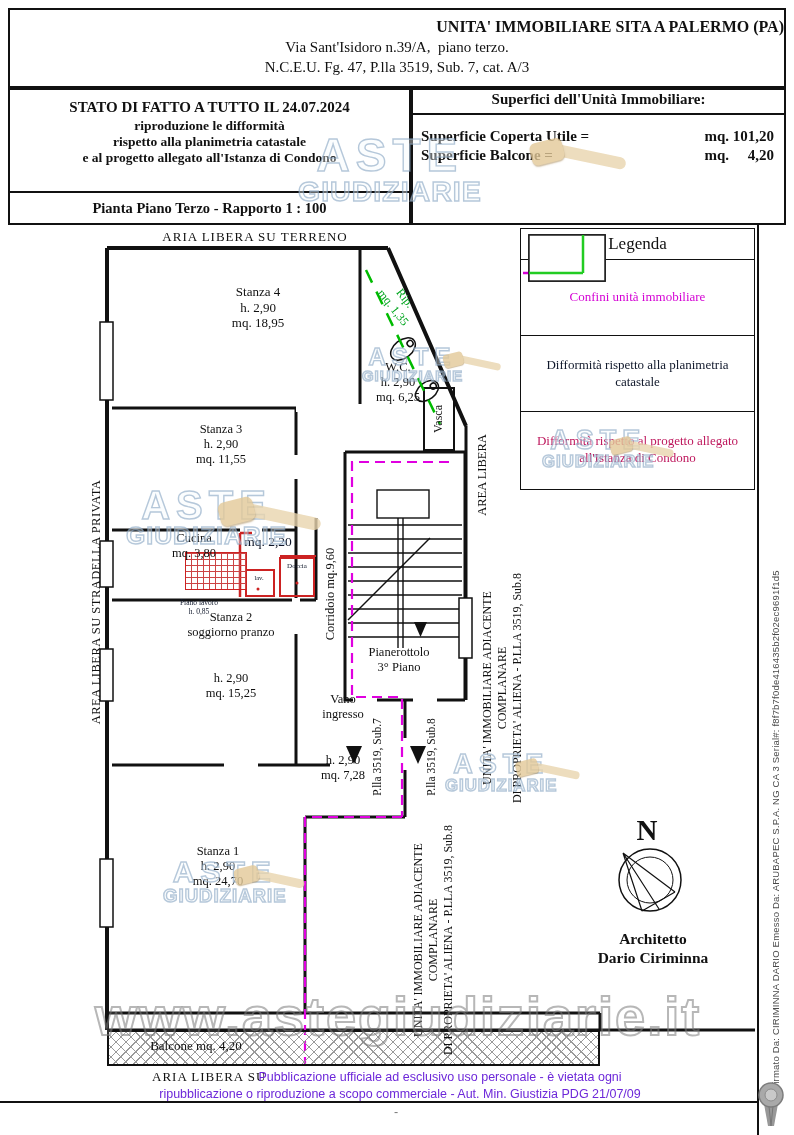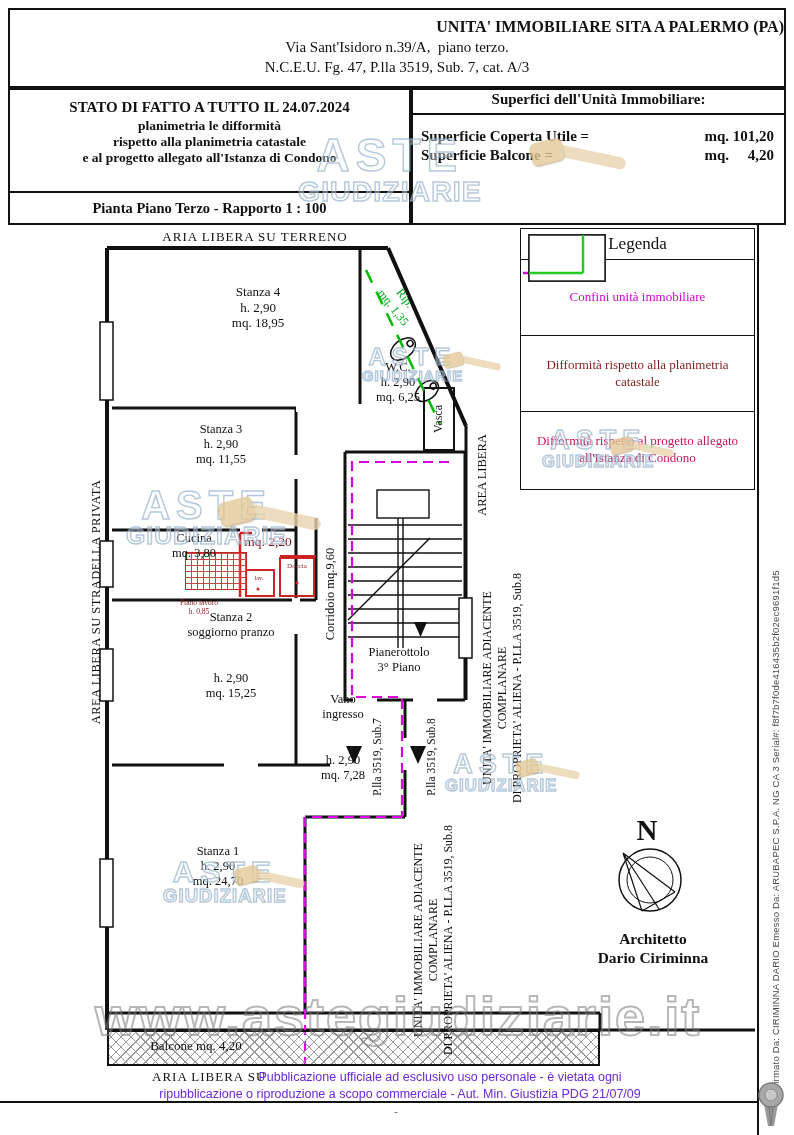--- a/index.html
+++ b/index.html
@@ -4,21 +4,21 @@
 <style>
   html,body{margin:0;padding:0;background:#fff;}
   #page{position:relative;width:794px;height:1135px;background:#fff;overflow:hidden;
         font-family:"Liberation Serif",serif;color:#111;}
   .box{position:absolute;border:2px solid #111;background:transparent;box-sizing:border-box;z-index:4;}
   .lbl{position:absolute;z-index:4;text-align:center;white-space:pre;line-height:1.22;
        transform:translate(-50%,-50%);color:#111;}
   .lbl span{display:block;}
   .lbl.v{transform:translate(-50%,-50%) rotate(-90deg);}
   .lbl.left{transform:translate(0,-50%);text-align:left;}
-  .red{color:#7f1d1d;font-family:Liberation Serif, serif;}
+  .red{color:#0f172a;font-family:Liberation Serif, serif;}
   .green{color:#00a51e;}
   .magenta{color:#d400d4;}
   
   .hline{white-space:pre;}
   #surfaces-rows .srow{display:flex;justify-content:space-between;padding:1px 10px 1px 8px;
        font-weight:bold;font-size:15px;}
   .sval{white-space:pre;text-align:right;}
   
   .legend-item{display:flex;align-items:center;border-top:1.5px solid #111;height:75px;}
   .legend-text{flex:1;text-align:center;font-size:13px;line-height:1.25;padding:0 6px;}
@@ -47,21 +47,21 @@
 <div id="page">
 
   <div class="box" style="left:8px;top:8px;width:778px;height:80px;">
     <div class="hline" style="text-align:right;font-weight:bold;font-size:16px;margin-top:8px;">UNITA' IMMOBILIARE SITA A PALERMO (PA)</div>
     <div class="hline" style="text-align:center;font-size:15px;margin-top:3px;">Via Sant'Isidoro n.39/A,  piano terzo.</div>
     <div class="hline" style="text-align:center;font-size:15px;margin-top:3px;">N.C.E.U. Fg. 47, P.lla 3519, Sub. 7, cat. A/3</div>
   </div>
 
   <div class="box" style="left:8px;top:88px;width:403px;height:137px;">
     <div style="text-align:center;font-weight:bold;font-size:15px;margin-top:9px;">STATO DI FATTO A TUTTO IL 24.07.2024</div>
-    <div style="text-align:center;font-weight:bold;font-size:13.5px;margin-top:2px;">planimetria le difformità</div>
+    <div style="text-align:center;font-weight:bold;font-size:13.5px;margin-top:2px;">riproduzione le difformità</div>
     <div style="text-align:center;font-weight:bold;font-size:13.5px;">rispetto alla planimetria catastale</div>
     <div style="text-align:center;font-weight:bold;font-size:13.5px;">e al progetto allegato all'Istanza di Condono</div>
     <div style="position:absolute;left:0;right:0;bottom:0;height:30px;border-top:2px solid #111;
                 display:flex;align-items:center;justify-content:center;font-weight:bold;font-size:14.5px;">Pianta Piano Terzo - Rapporto 1 : 100</div>
   </div>
 
   <div class="box" style="left:411px;top:88px;width:375px;height:137px;">
     <div style="text-align:center;font-weight:bold;font-size:15px;border-bottom:2px solid #111;padding:1px 0 5px;">Superfici dell'Unità Immobiliare:</div>
     <div id="surfaces-rows" style="padding-top:12px;">
       <div class="srow">

